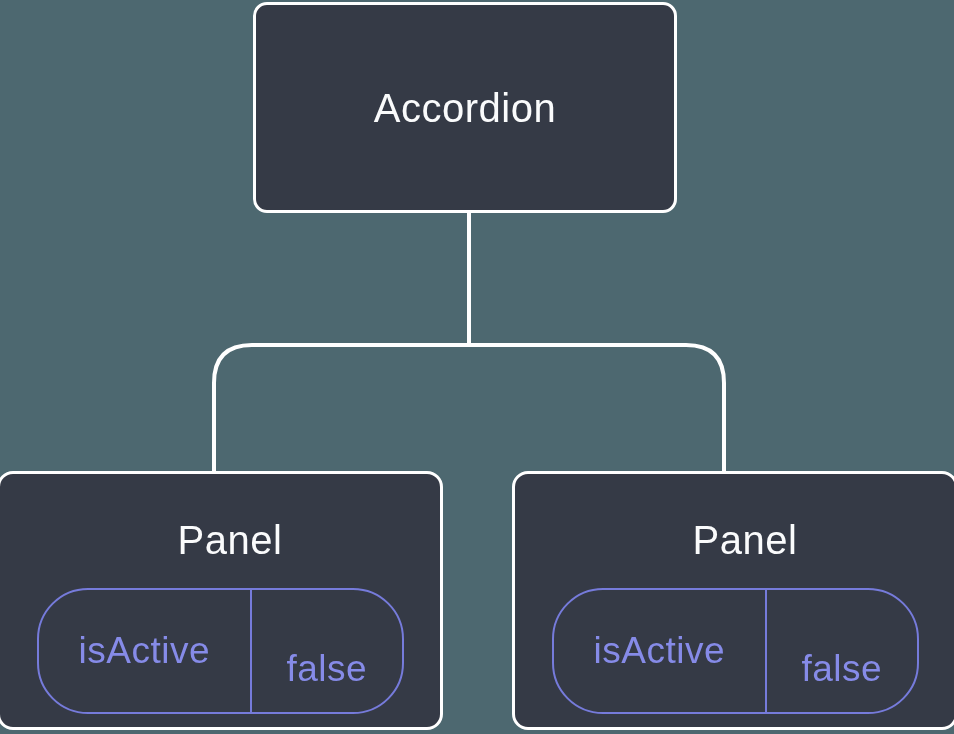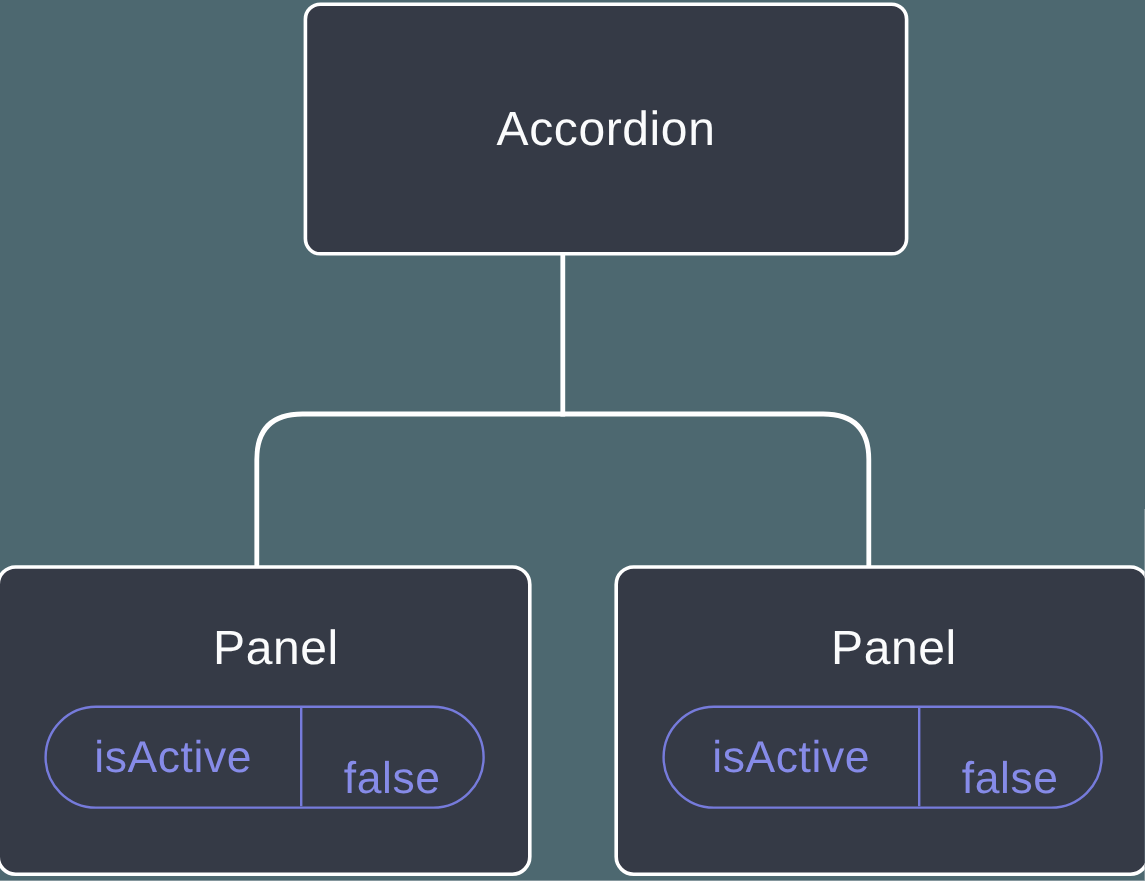--- a/index.html
+++ b/index.html
@@ -35,21 +35,21 @@
   .node-label {
     color: #fafbfc;
     font-size: 40px;
     font-weight: 500;
     letter-spacing: 0.5px;
     line-height: 1.2;
   }
   .root-node {
     left: 253px;
     top: 2px;
-    width: 504px;
+    width: 424px;
     height: 211px;
     border-radius: 14px;
     display: flex;
     align-items: center;
     justify-content: center;
   }
   .panel-node {
     top: 471px;
     width: 446px;
     height: 259px;
@@ -60,21 +60,21 @@
   }
   .panel-left  { left: -3px; }
   .panel-right { left: 512px; }
   .panel-node .node-label {
     margin-top: 42px;
     margin-left: 20px;
   }
   .state-pill {
     margin-top: 24px;
     width: 367px;
-    height: 86px;
+    height: 126px;
     border: 2px solid #767bdb;
     border-radius: 51px;
     box-sizing: border-box;
     display: flex;
     align-items: stretch;
     overflow: hidden;
   }
   .state-cell {
     display: flex;
     align-items: center;

